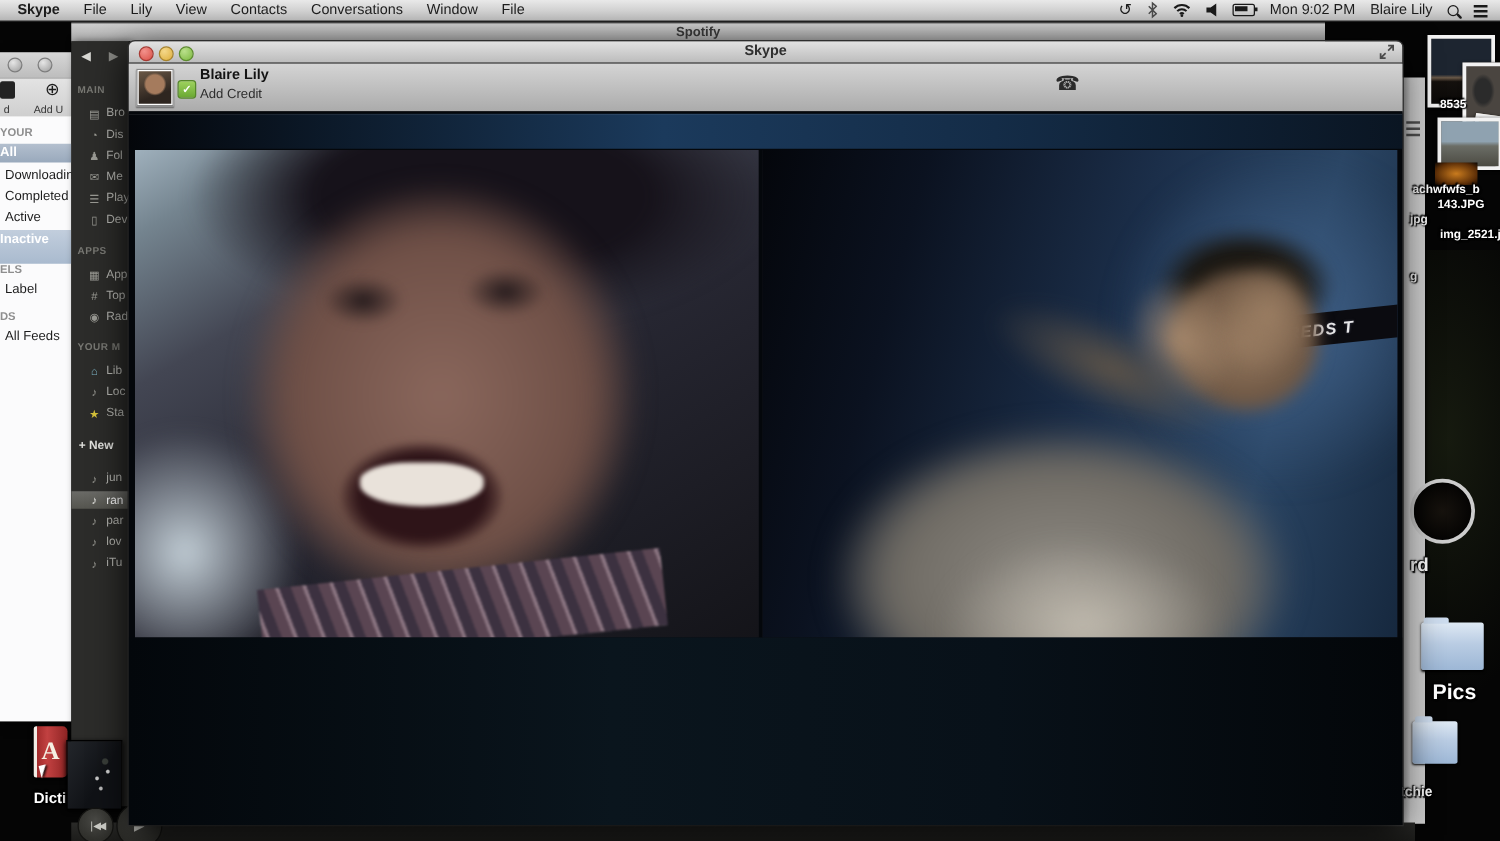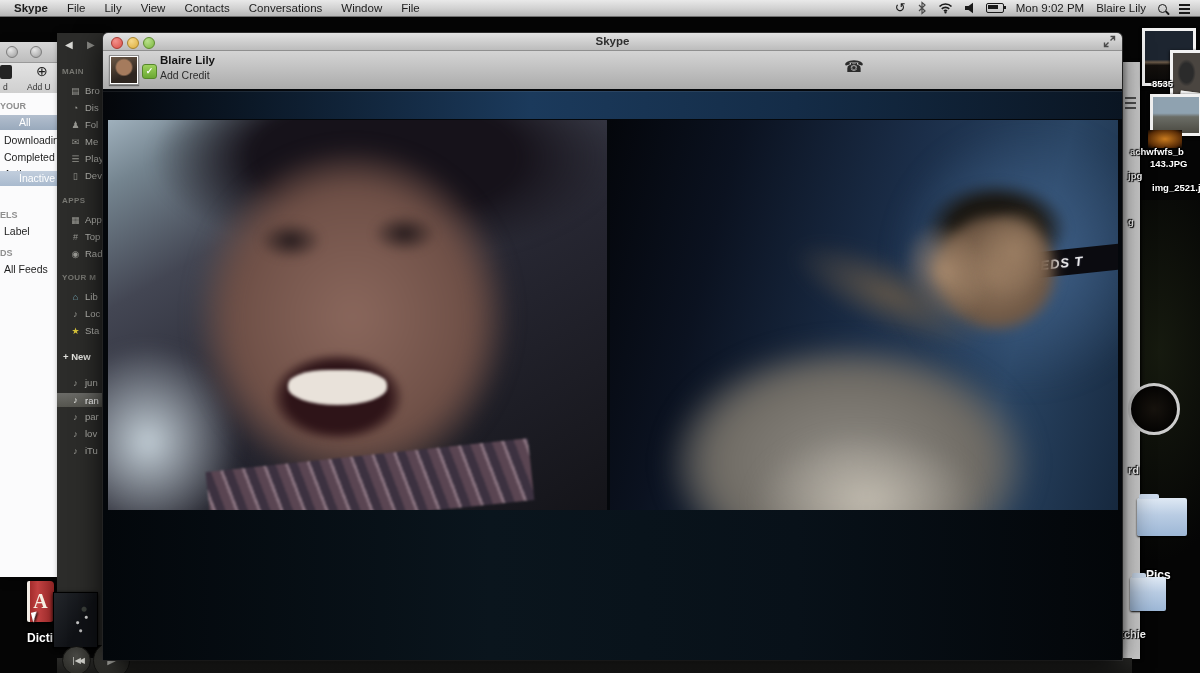--- a/index.html
+++ b/index.html
@@ -37,21 +37,21 @@
     box-shadow:2px 2px 8px rgba(0,0,0,.6);}
   #torrent .tbar{height:20px;background:linear-gradient(180deg,#d7d7d7,#bdbdbd);
     border-bottom:1px solid #9a9a9a;position:relative;}
   .gdot{position:absolute;width:10px;height:10px;border-radius:50%;
     background:radial-gradient(circle at 35% 30%,#e6e6e6,#9c9c9c);border:1px solid #7d7d7d;top:4px;}
   #torrent .toolrow{height:30px;background:linear-gradient(180deg,#e3e3e3,#cfcfcf);
     border-bottom:1px solid #a8a8a8;position:relative;font-size:8.5px;color:#333;}
   #torrent .list{background:#fbfbfc;position:absolute;top:51px;bottom:0;left:0;right:0;font-size:10.5px;color:#1d1d1d;}
   .t-head{position:absolute;left:0;font-size:9px;font-weight:bold;color:#8e8e8e;}
   .t-item{position:absolute;left:4px;white-space:nowrap;}
-  .t-sel{left:0;right:0;padding-left:19px;color:#fff;font-weight:normal;}
+  .t-sel{left:0;right:0;padding-left:0;color:#fff;font-weight:bold;}
   
   #sp-title{left:57px;top:19px;width:1003px;height:14px;
     background:linear-gradient(180deg,#cecece,#a9a9a9);border-bottom:1px solid #6b6b6b;
     text-align:center;font-size:10.5px;font-weight:bold;color:#3a3a3a;line-height:14px;
     box-shadow:0 -1px 0 #888;}
   #sp-side{left:57px;top:33px;width:46px;height:612px;background:#2c2c2a;
     border-right:1px solid #161614;box-shadow:2px 0 6px rgba(0,0,0,.5);
     font-size:9.5px;color:#b7b7b2;overflow:hidden;}
   .sp-head{position:absolute;left:5px;font-size:8px;font-weight:bold;color:#787873;letter-spacing:.4px;}
   .sp-item{position:absolute;left:13px;display:flex;gap:4px;align-items:center;white-space:nowrap;}
@@ -144,58 +144,59 @@
 
   <div class="abs desk-label" style="left:1152px;top:78px;">8535</div>
   <div class="abs desk-label" style="left:1130px;top:146px;">achwfwfs_b</div>
   <div class="abs desk-label" style="left:1150px;top:158px;">143.JPG</div>
   <div class="abs desk-label" style="left:1128px;top:170px;">jpg</div>
   <div class="abs desk-label" style="left:1152px;top:182px;">img_2521.jp</div>
   <div class="abs desk-label" style="left:1128px;top:216px;">g</div>
 
   <div class="abs" style="left:1128px;top:383px;width:46px;height:46px;border-radius:50%;
        border:3px solid #cdcdcd;background:radial-gradient(circle at 50% 50%,#17130e,#050403 70%);"></div>
-  <div class="abs desk-label" style="left:1128px;top:464px;font-size:11px;">rd</div>
+  <div class="abs desk-label" style="left:1128px;top:444px;font-size:15px;">rd</div>
 
   <div class="folder" style="left:1137px;top:498px;width:50px;height:38px;"></div>
-  <div class="abs desk-label" style="left:1146px;top:568px;font-size:12px;">Pics</div>
+  <div class="abs desk-label" style="left:1146px;top:544px;font-size:17px;">Pics</div>
   <div class="folder" style="left:1130px;top:577px;width:36px;height:34px;"></div>
   <div class="abs desk-label" style="left:1108px;top:628px;font-size:11px;">Mitchie</div>
 
   <div class="abs" id="torrent">
     <div class="tbar">
       <span class="gdot" style="left:6px;"></span>
       <span class="gdot" style="left:30px;"></span>
     </div>
     <div class="toolrow">
       <span class="abs" style="left:0;top:2px;width:12px;height:14px;background:#232323;border-radius:2px;"></span>
       <span class="abs" style="left:3px;top:19px;">d</span>
       <span class="abs" style="left:36px;top:0;font-size:14px;color:#1c1c1c;">⊕</span>
       <span class="abs" style="left:27px;top:19px;">Add U</span>
     </div>
     <div class="list">
       <span class="t-head" style="top:8px;">YOUR</span>
       <div class="t-item t-sel" style="top:22px;height:15px;background:linear-gradient(180deg,#b3bfce,#99a9bc);line-height:15px;">All</div>
       <div class="t-item" style="top:41px;">Downloading</div>
       <div class="t-item" style="top:58px;text-align:right;">Completed</div>
       <div class="t-item" style="top:75px;">Active</div>
-      <div class="t-item t-sel" style="top:78px;height:15px;background:linear-gradient(180deg,#c2cedd,#a9bace);line-height:15px;">Inactive</div>
+      <div class="t-item t-sel" style="top:91px;height:27px;background:linear-gradient(180deg,#c2cedd,#a9bace);line-height:15px;">Inactive</div>
       <span class="t-head" style="top:117px;">ELS</span>
       <div class="t-item" style="top:132px;">Label</div>
       <span class="t-head" style="top:155px;">DS</span>
       <div class="t-item" style="top:170px;">All Feeds</div>
     </div>
   </div>
 
   <div class="abs" id="dict-book">
     <span>A</span>
   </div>
   <div class="abs cursor-arrow" style="left:32px;top:612px;"></div>
   <div class="abs desk-label" style="left:27px;top:631px;font-size:12px;">Dicti</div>
 
+  <div class="abs" id="sp-title">Spotify</div>
 
   <div class="abs" id="sp-side">
     <span class="abs" style="left:8px;top:6px;color:#d8d8d4;font-size:10px;">◀</span>
     <span class="abs" style="left:30px;top:6px;color:#8a8a86;font-size:10px;">▶</span>
 
     <span class="sp-head" style="top:34px;">MAIN</span>
     <div class="sp-item" style="top:52px;">
         <span class="sp-ic">▤</span>
         <span>Bro</span>
       </div>

